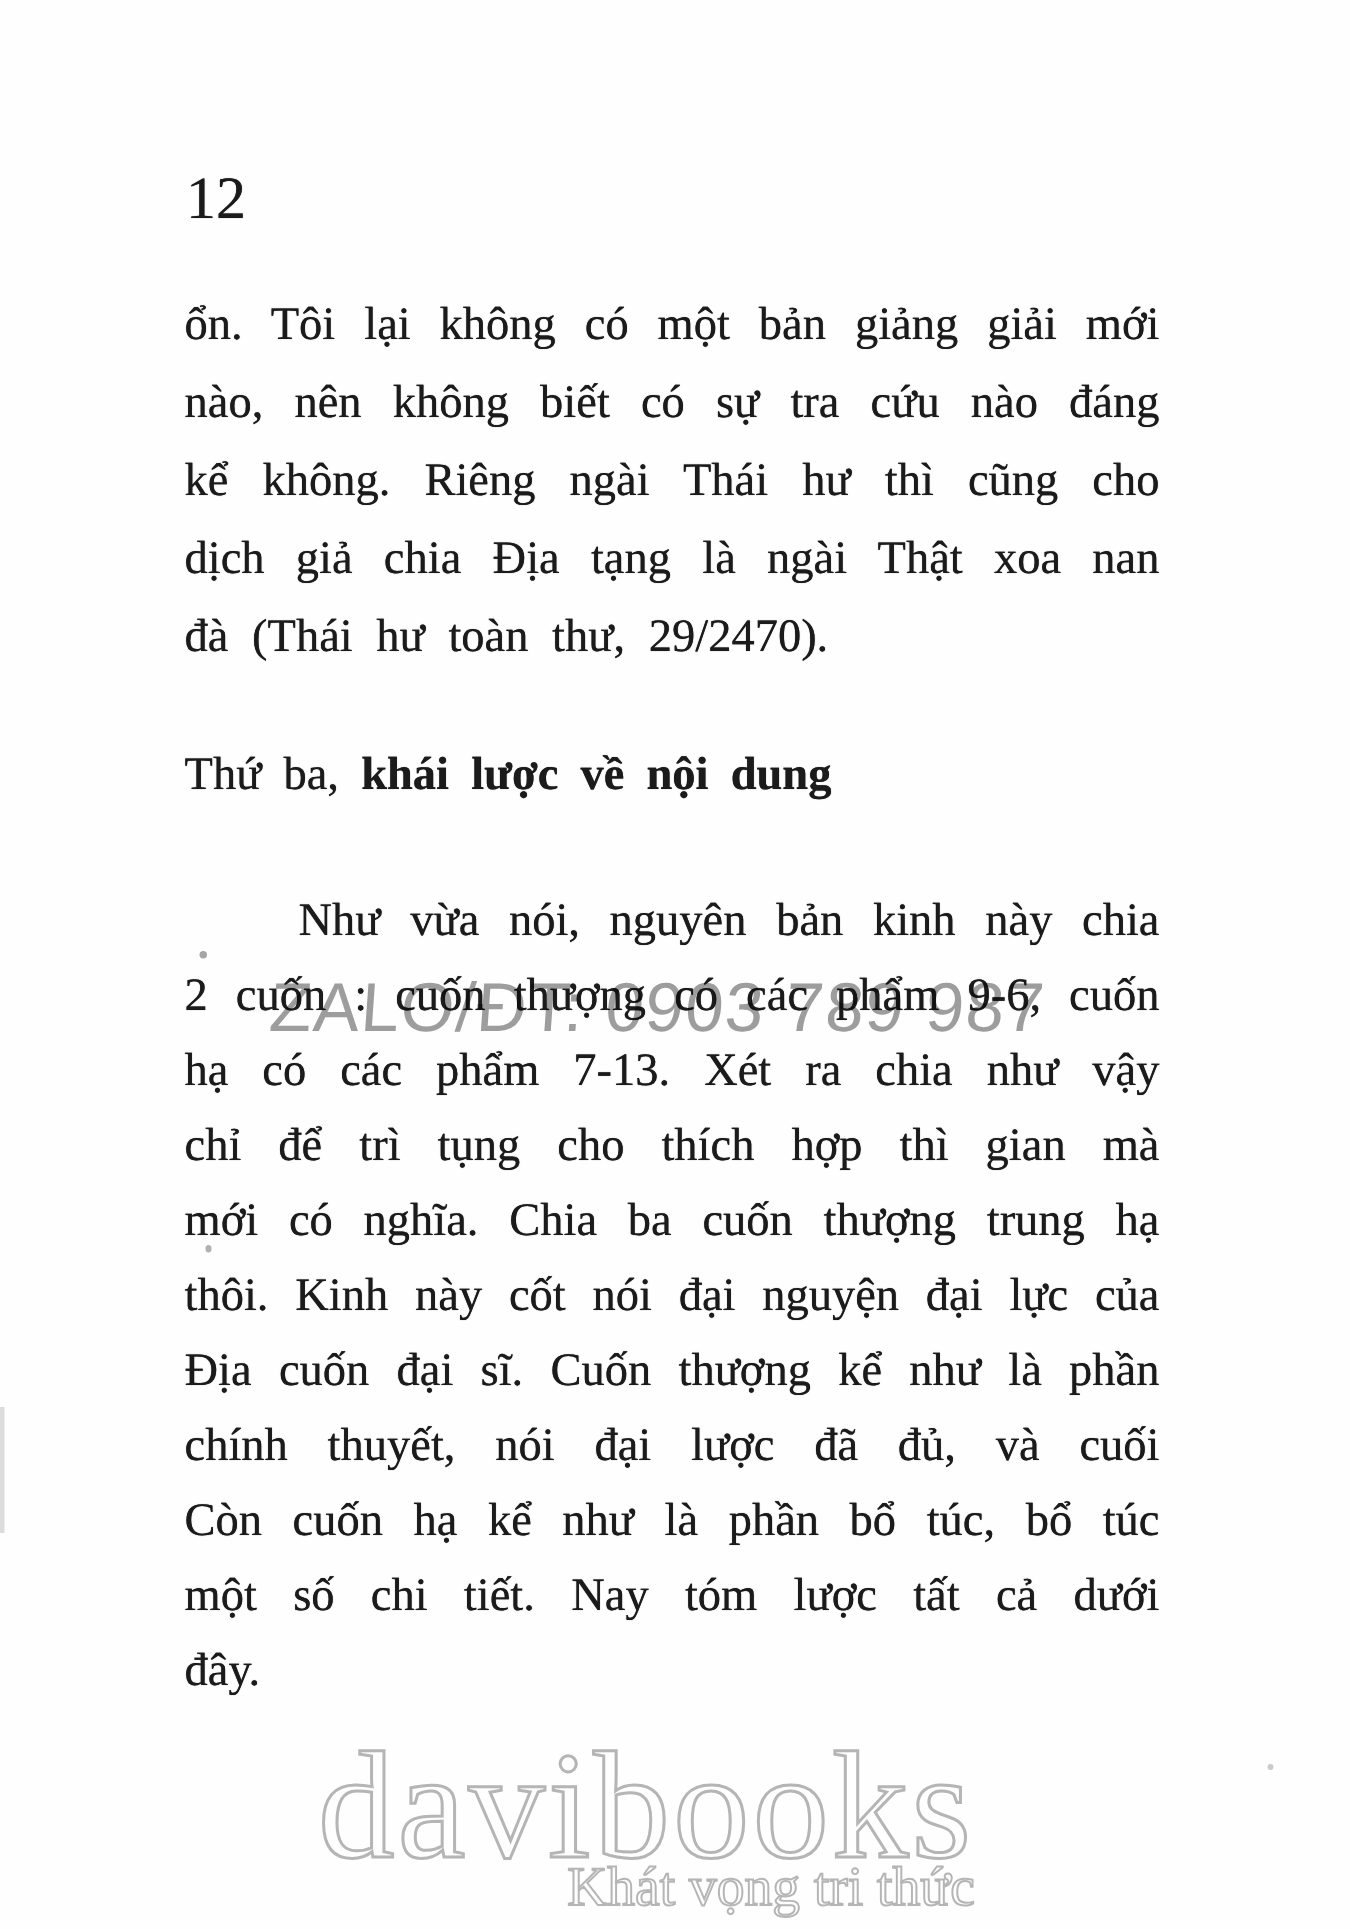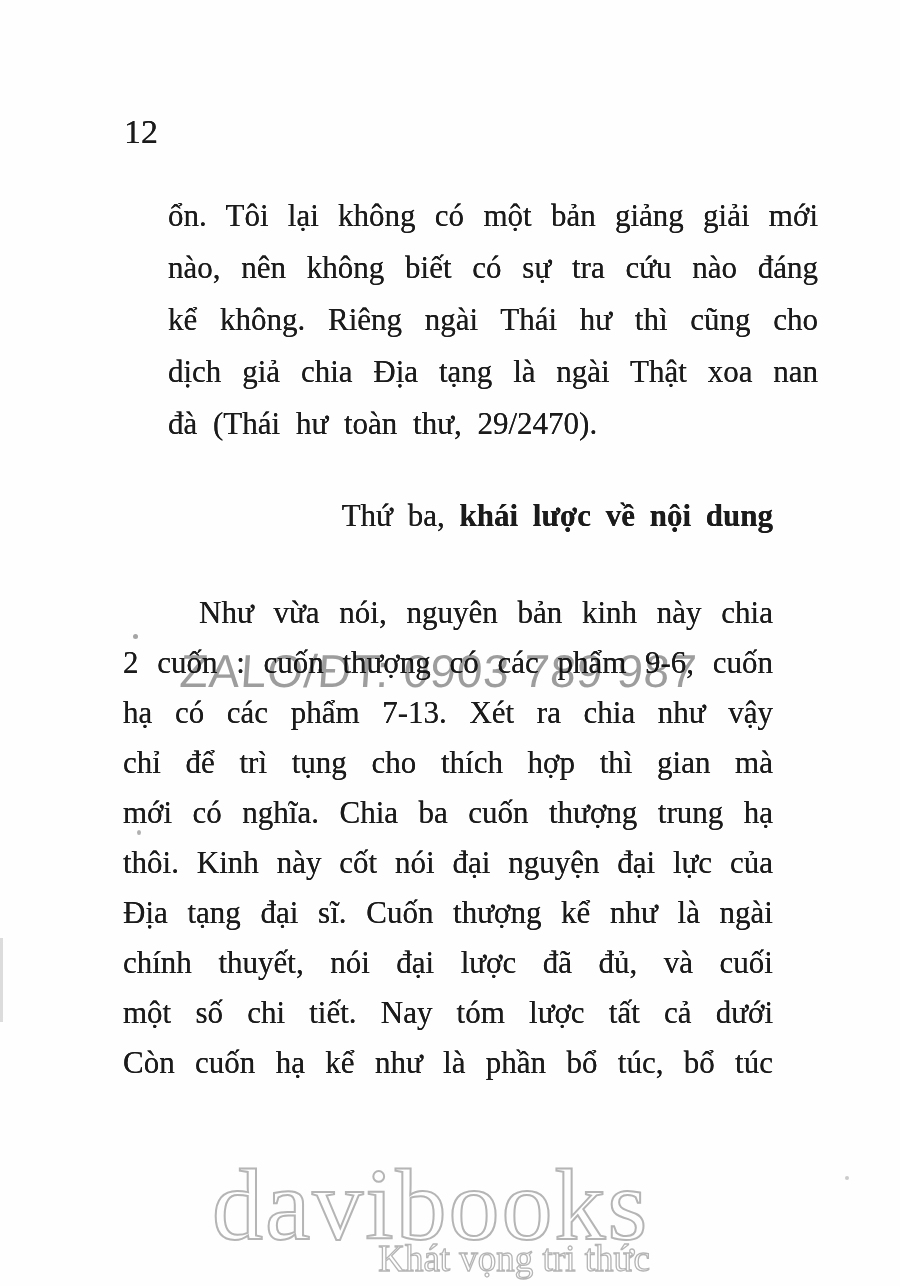--- a/index.html
+++ b/index.html
@@ -5,32 +5,32 @@
   html,body { margin:0; padding:0; background:#ffffff; }
   .page {
     position:relative; width:900px; height:1286px;
     background:#fefefe; overflow:hidden;
     font-family:"Liberation Serif", serif; color:#1b1b1b;
   }
   
   .para { position:absolute; left:123px; width:650px; font-size:31px; word-spacing:4px; }
   .line { text-align:justify; text-align-last:justify; text-shadow:0 0 .5px currentColor; white-space:normal; }
   .line.left { text-align-last:left; word-spacing:8px; }
-  .para1 { top:190px;margin-left:45px; }
+  .para1 { top:190px; }
   .para1 .line { height:52px; line-height:52px; }
   .para2 { top:588px; }
   .para2 .line { height:50px; line-height:50px; }
   .line.indent { text-indent:76px; }
   .pagenum {
     position:absolute; left:124px; top:116px;
-    font-size:34px; line-height:32px; text-shadow:0 0 .5px currentColor;
+    font-size:40px; line-height:32px; text-shadow:0 0 .5px currentColor;
   }
   .heading {
     position:absolute; left:123px; top:496px; width:650px;
-    text-align:right; font-size:31px; line-height:40px;
+    text-align:left; font-size:31px; line-height:40px;
     word-spacing:7px; text-shadow:0 0 .5px currentColor; white-space:nowrap;
   }
   .heading .b { font-weight:bold; }
   
   .wm-zalo {
     position:absolute; left:180px; top:646px;
     font-family:"Liberation Sans", sans-serif; font-size:46px; line-height:50px;
     color:#8d8d8d; mix-blend-mode:multiply; opacity:.85;
     transform:skewX(-4deg); letter-spacing:1px; white-space:nowrap;
   }
@@ -70,24 +70,25 @@
 
   <div class="heading"><span>Thứ ba, </span><span class="b">khái lược về nội dung</span></div>
 
   <div class="para para2">
     <div class="line indent">Như vừa nói, nguyên bản kinh này chia</div>
     <div class="line">2 cuốn : cuốn thượng có các phẩm 9-6, cuốn</div>
     <div class="line">hạ có các phẩm 7-13. Xét ra chia như vậy</div>
     <div class="line">chỉ để trì tụng cho thích hợp thì gian mà</div>
     <div class="line">mới có nghĩa. Chia ba cuốn thượng trung hạ</div>
     <div class="line">thôi. Kinh này cốt nói đại nguyện đại lực của</div>
-    <div class="line">Địa tạng đại sĩ. Cuốn thượng kể như là ngài</div>
+    <div class="line">Địa cuốn đại sĩ. Cuốn thượng kể như là phần</div>
     <div class="line">chính thuyết, nói đại lược đã đủ, và cuối</div>
+    <div class="line">Còn cuốn hạ kể như là phần bổ túc, bổ túc</div>
     <div class="line">một số chi tiết. Nay tóm lược tất cả dưới</div>
-    <div class="line">Còn cuốn hạ kể như là phần bổ túc, bổ túc</div>
+    <div class="line left">đây.</div>
   </div>
 
   <div class="wm-zalo">ZALO/ĐT: 0903 789 987</div>
   <div class="wm-brand">davibooks</div>
   <div class="wm-slogan">Khát vọng tri thức</div>
 
   <div class="speck s1"></div>
   <div class="speck s2"></div>
   <div class="speck s3"></div>
   <div class="edge-shadow"></div>

